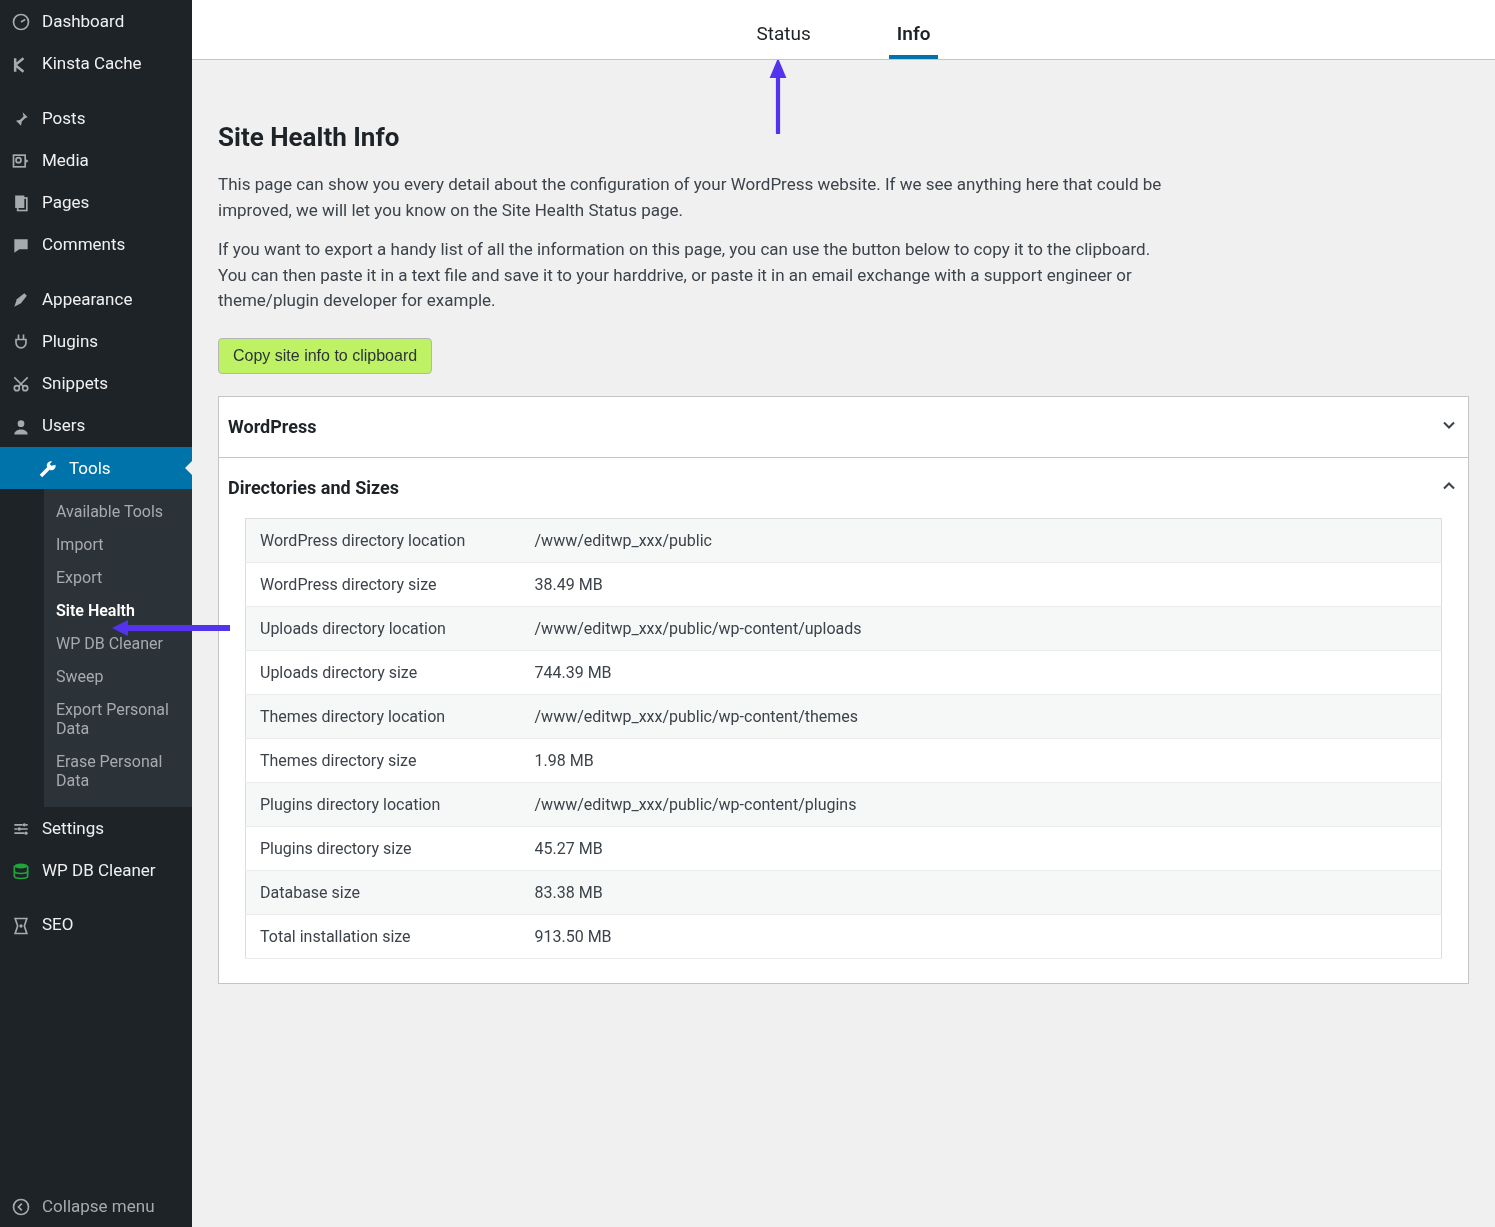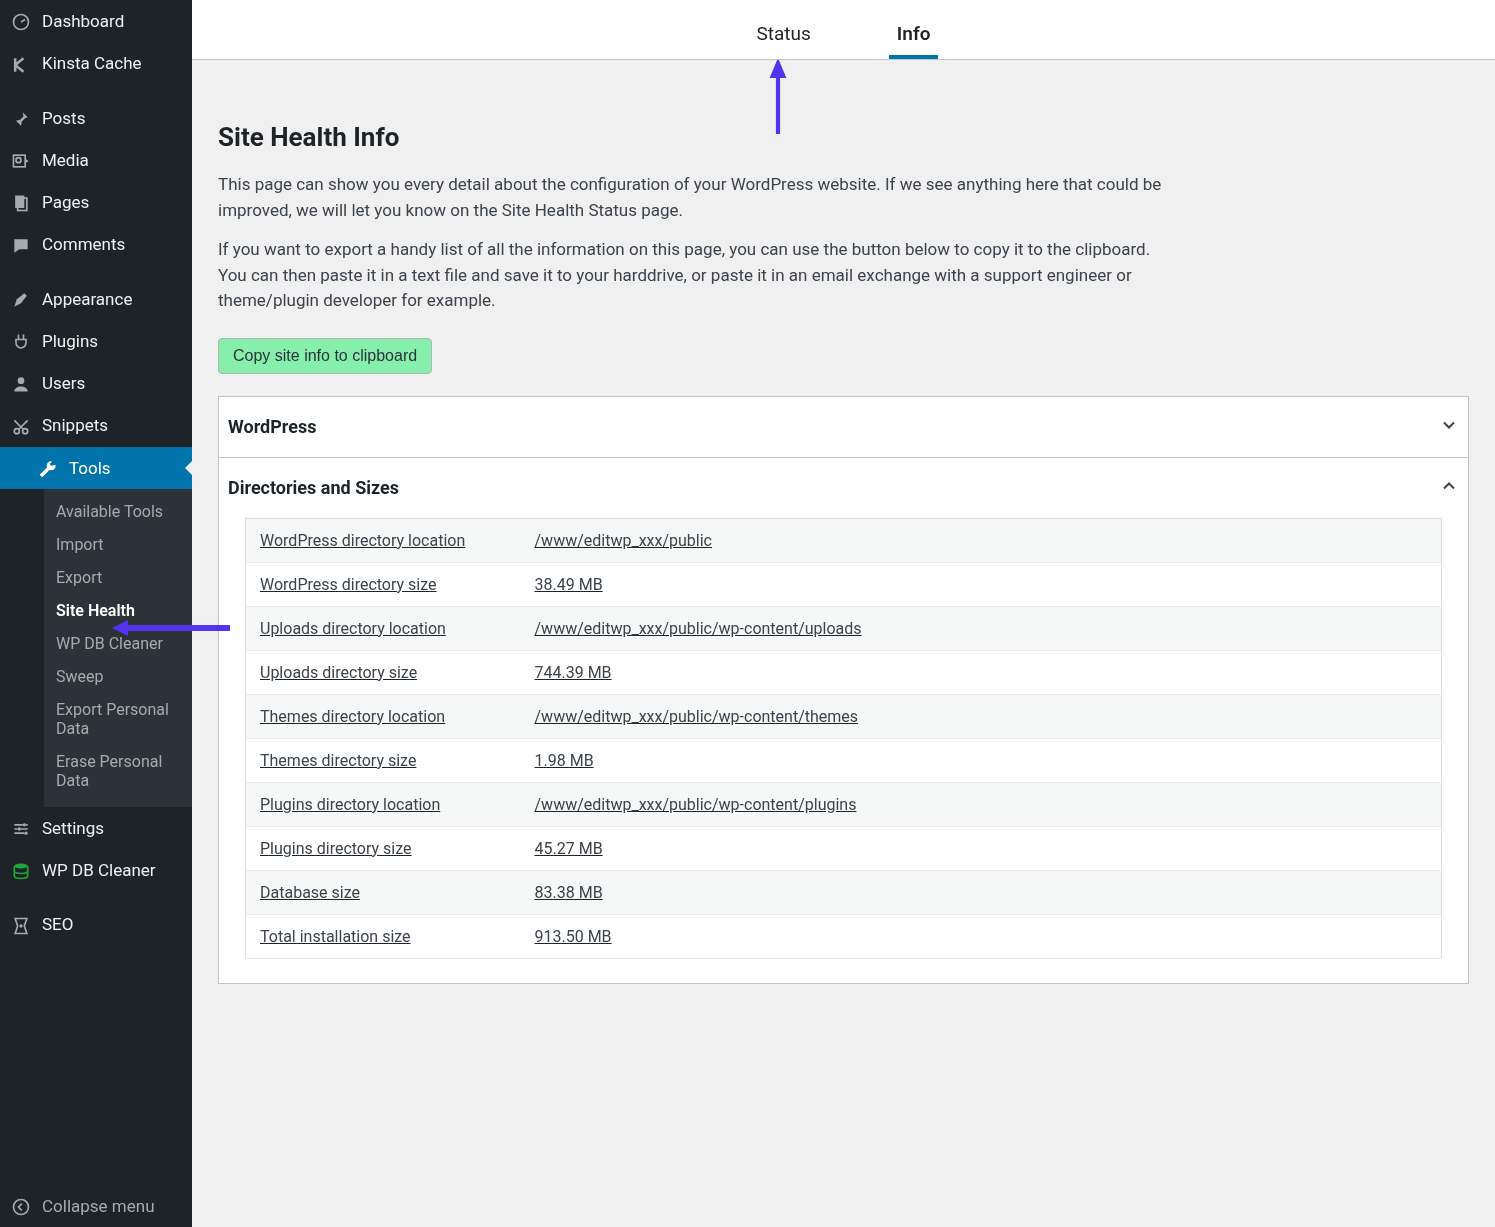--- a/index.html
+++ b/index.html
@@ -126,21 +126,21 @@
     margin: 40px 0 20px 0;
   }
   p.desc {
     font-size: 17px;
     color: #3c434a;
     margin-bottom: 14px;
     max-width: 960px;
     line-height: 1.5;
   }
   .copy-btn {
-    background: #86efac;
+    background: #bef264;
     border: 1px solid #b5b5b5;
     border-radius: 4px;
     padding: 8px 14px;
     font-size: 16px;
     color: #2c3338;
     cursor: pointer;
     margin: 10px 0 22px 0;
   }
 
   .panel {
@@ -159,21 +159,20 @@
     cursor: pointer;
   }
   .panel-body {
     padding: 0 26px 24px 26px;
   }
   table.info {
     width: 100%;
     border-collapse: collapse;
     border: 1px solid #dcdcde;
     font-size: 16px;
-    text-decoration: underline;
   }
   table.info tr:nth-child(odd) td { background: #f6f7f7; }
   table.info td {
     padding: 12px 14px;
     border-bottom: 1px solid #eaebec;
     color: #3c434a;
   }
   table.info td:first-child { width: 275px; }
 
   
@@ -260,32 +259,32 @@
         <span>Appearance</span>
       </div>
       <div class="side-item">
         <span class="ic"><svg viewBox="0 0 24 24">
             <path d="M9 3v6M15 3v6M6 9h12v4a6 6 0 01-12 0z" fill="none" stroke="currentColor" stroke-width="2"></path>
           </svg></span>
         <span>Plugins</span>
       </div>
       <div class="side-item">
         <span class="ic"><svg viewBox="0 0 24 24">
-            <circle cx="12" cy="8" r="4" fill="currentColor"></circle>
-            <path d="M4 21c0-4 4-6 8-6s8 2 8 6z" fill="currentColor"></path>
-          </svg></span>
-        <span>Users</span>
-      </div>
-      <div class="side-item">
-        <span class="ic"><svg viewBox="0 0 24 24">
             <circle cx="7" cy="17" r="3" fill="none" stroke="currentColor" stroke-width="2"></circle>
             <circle cx="17" cy="17" r="3" fill="none" stroke="currentColor" stroke-width="2"></circle>
             <path d="M9 15L20 4M15 15L4 4" stroke="currentColor" stroke-width="2"></path>
           </svg></span>
         <span>Snippets</span>
+      </div>
+      <div class="side-item">
+        <span class="ic"><svg viewBox="0 0 24 24">
+            <circle cx="12" cy="8" r="4" fill="currentColor"></circle>
+            <path d="M4 21c0-4 4-6 8-6s8 2 8 6z" fill="currentColor"></path>
+          </svg></span>
+        <span>Users</span>
       </div>
       <div class="side-item active">
         <span class="ic"><svg viewBox="0 0 24 24">
             <path d="M21 7a5 5 0 01-7 6L5 22l-3-3 9-9a5 5 0 016-7l-3 3 2 2z" fill="currentColor"></path>
           </svg></span>
         <span>Tools</span>
       </div>
       <div class="submenu">
         <div class="sub-item">Available Tools</div>
         <div class="sub-item">Import</div>

